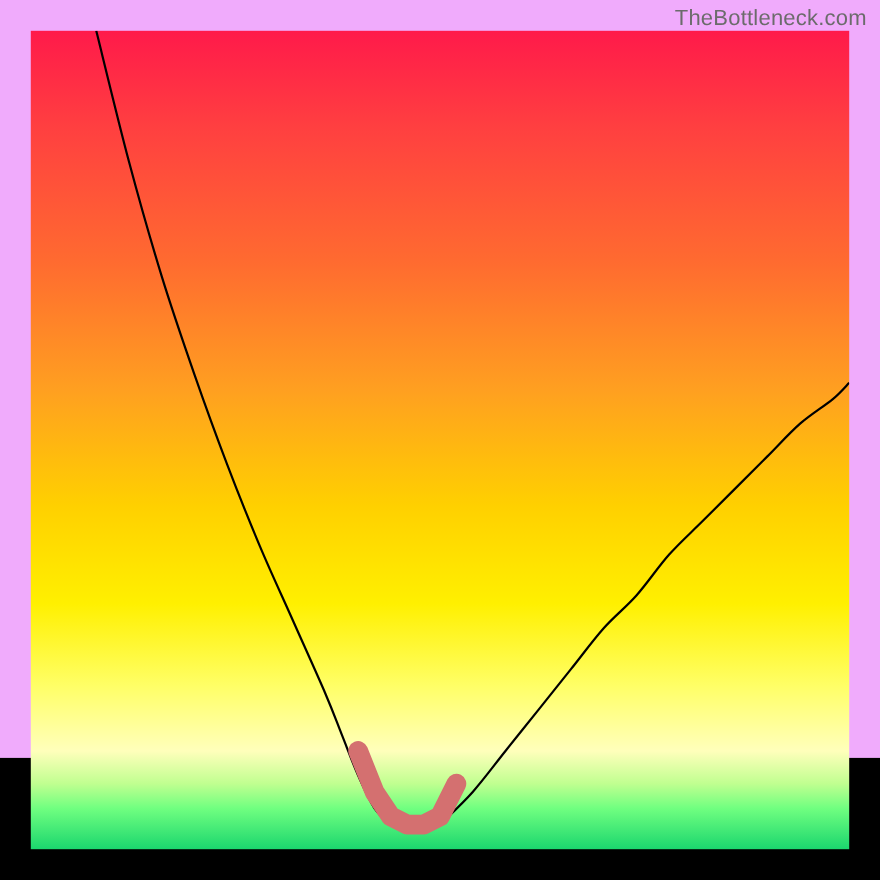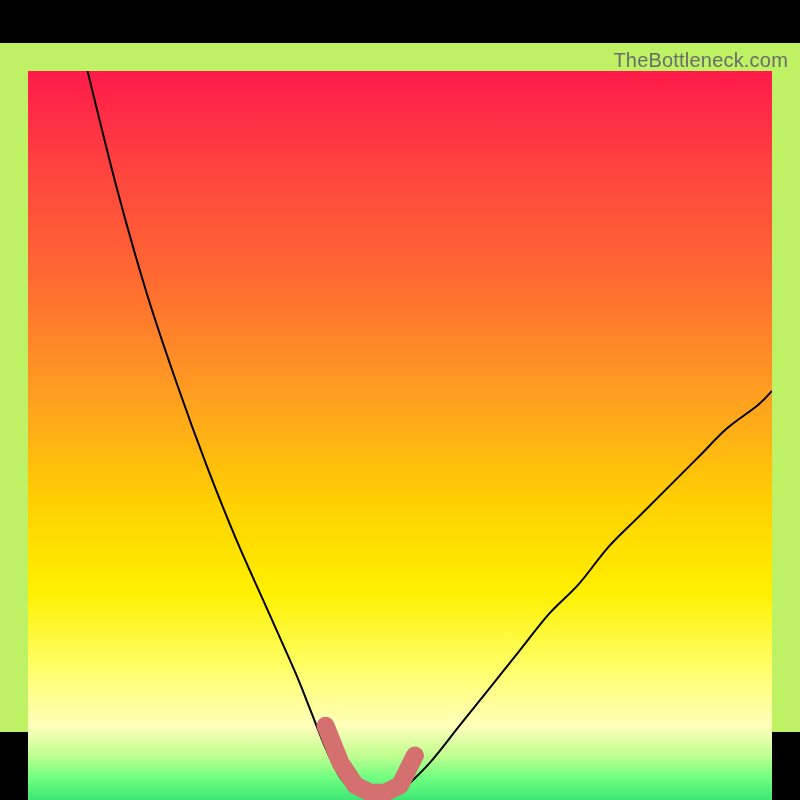--- a/index.html
+++ b/index.html
@@ -10,22 +10,21 @@
     background: #000;
     position: relative;
     font-family: Arial, sans-serif;
   }
   .frame {
     position: absolute;
     top: 0;
     left: 0;
     width: 800px;
     height: 689px;
-    background: #bef264;
-    margin-top: 43px;
+    background: #f0abfc;
   }
   .plot {
     position: absolute;
     top: 28px;
     left: 28px;
     width: 744px;
     height: 744px;
     background: linear-gradient(to bottom,
       #ff1a4a 0%,
       #ff4040 12%,

